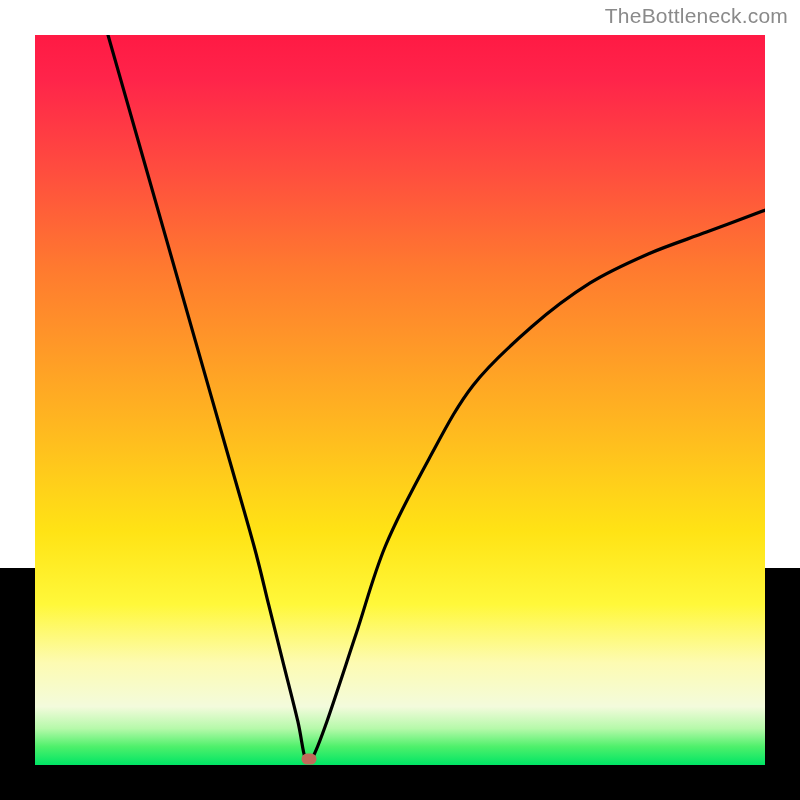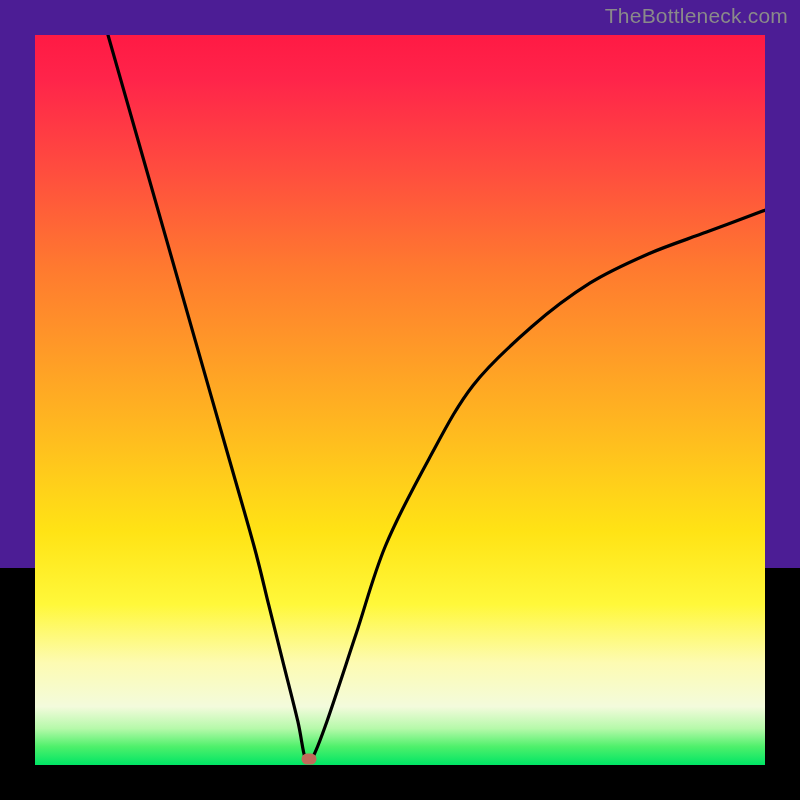--- a/index.html
+++ b/index.html
@@ -10,21 +10,21 @@
     background: #000;
     overflow: hidden;
     font-family: Arial, Helvetica, sans-serif;
   }
   .frame {
     position: absolute;
     top: 0;
     left: 0;
     width: 800px;
     height: 568px;
-    background: #4c1d95;
+    background: #ffffff;
   }
   .plot-area {
     position: absolute;
     left: 35px;
     top: 35px;
     width: 730px;
     height: 730px;
     overflow: hidden;
   }
   .gradient {

